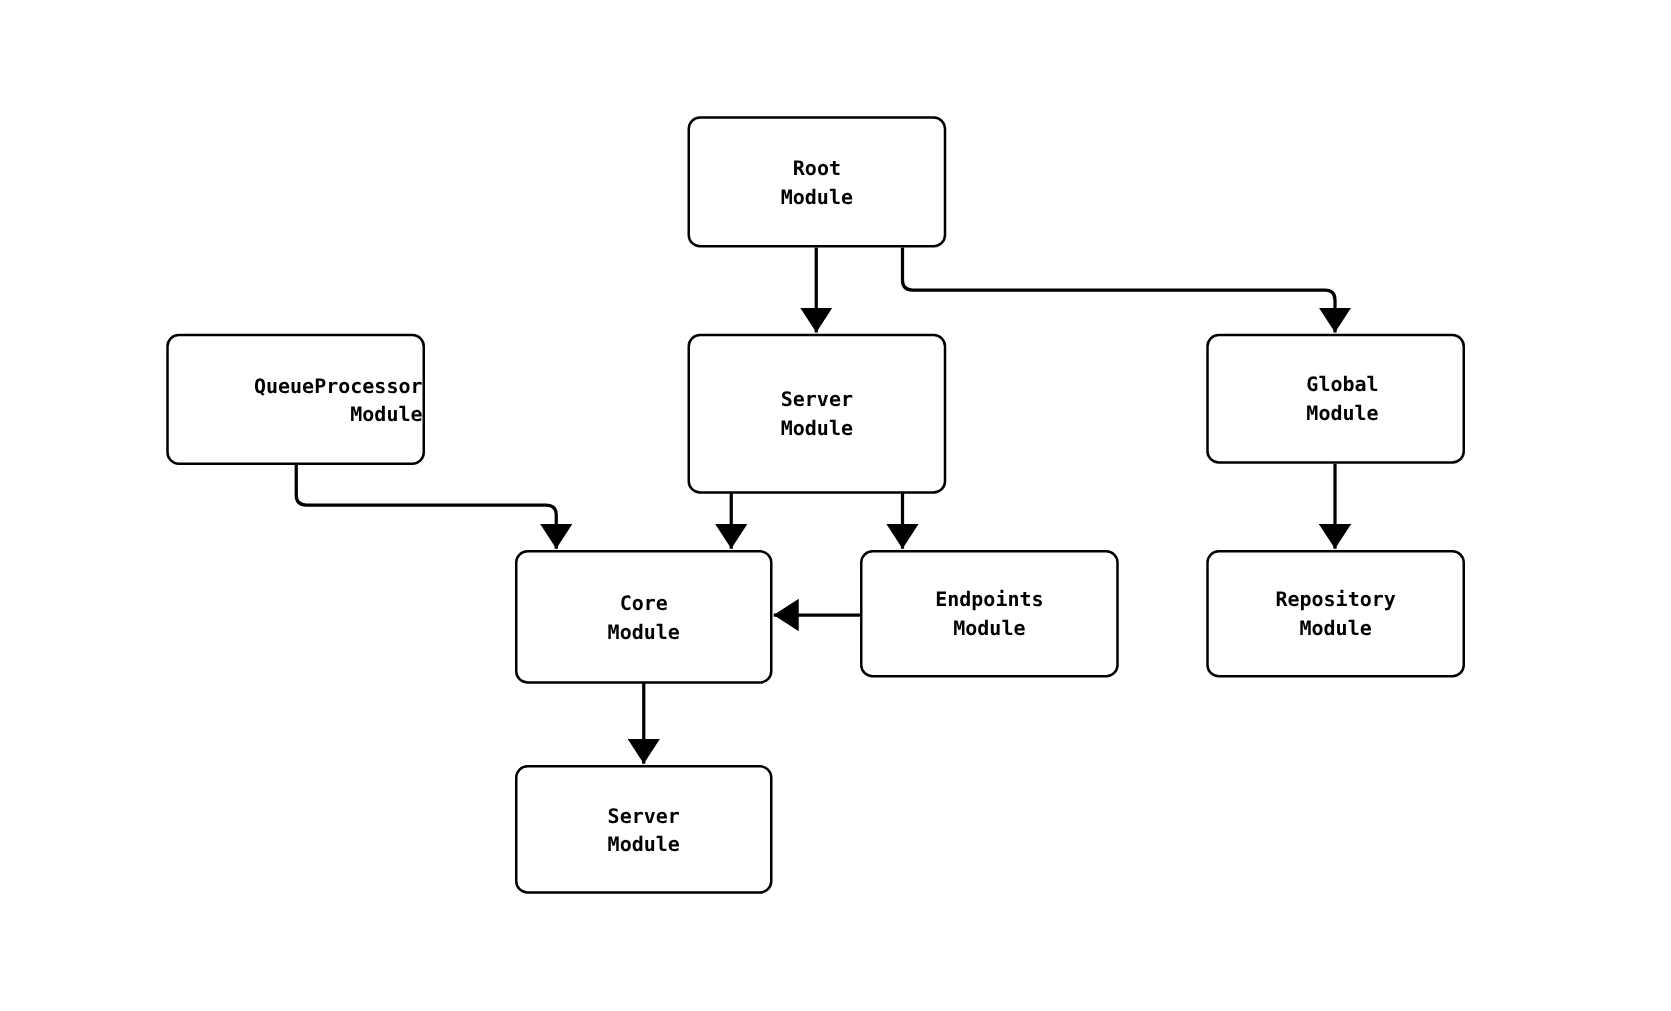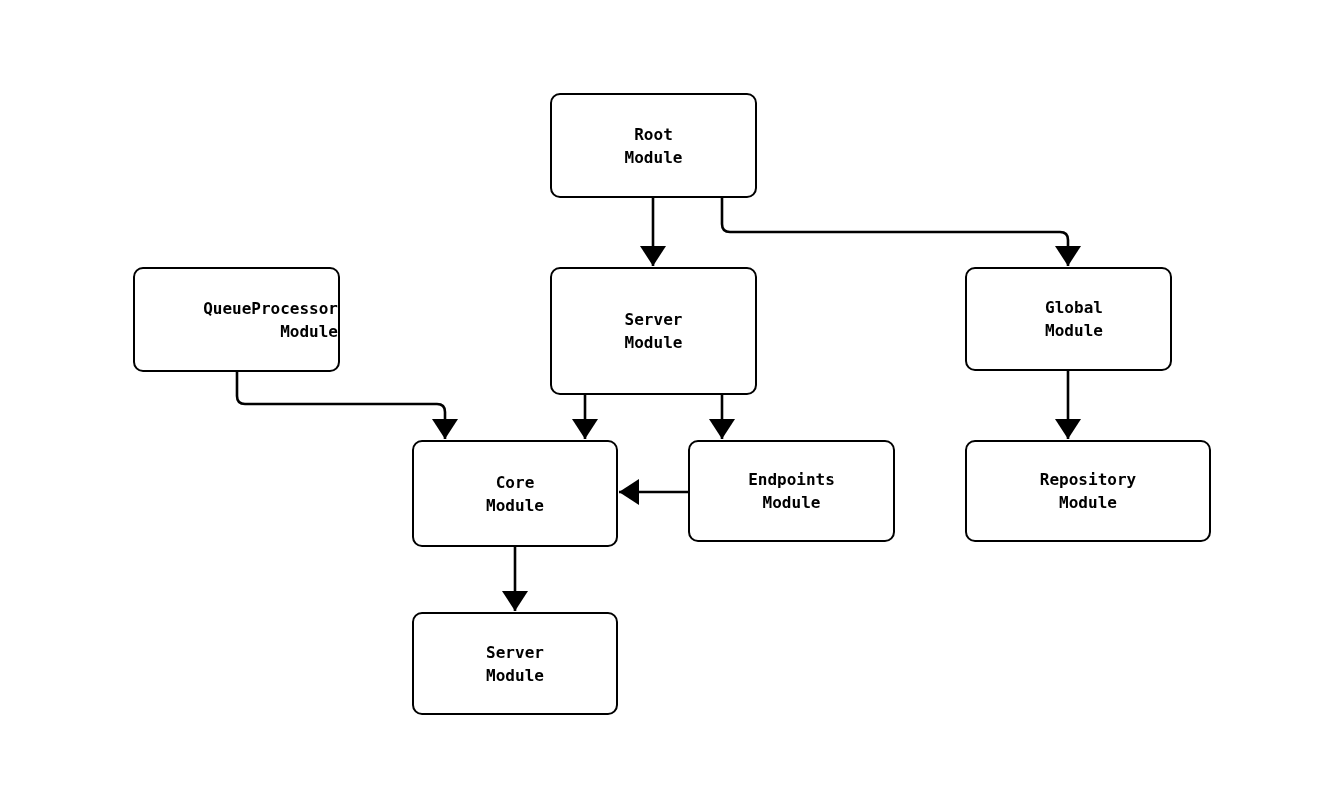--- a/index.html
+++ b/index.html
@@ -44,21 +44,21 @@
     line-height: 23px;
     color: #000000;
   }
   .node span { display: block; }
   .node-root          { left: 550px; top:  93px; width: 207px; height: 105px; }
   .node-queueprocessor{ left: 133px; top: 267px; width: 207px; height: 105px; align-items: flex-end; }
   .node-server        { left: 550px; top: 267px; width: 207px; height: 128px; }
   .node-global        { left: 965px; top: 267px; width: 207px; height: 104px; padding-left: 11px; }
   .node-core          { left: 412px; top: 440px; width: 206px; height: 107px; }
   .node-endpoints     { left: 688px; top: 440px; width: 207px; height: 102px; }
-  .node-repository    { left: 965px; top: 440px; width: 246px; height: 102px; }
+  .node-repository    { left: 965px; top: 440px; width: 207px; height: 102px; }
   .node-queue         { left: 412px; top: 612px; width: 206px; height: 103px; }
 </style>
 </head>
 <body>
 
 <div class="canvas">
 
   <svg class="edges-layer" viewBox="0 0 1337 809" xmlns="http://www.w3.org/2000/svg">
     <defs>
       <marker id="arrowhead" viewBox="0 0 10 13" refX="10" refY="6.5" markerWidth="20" markerHeight="26" markerUnits="userSpaceOnUse" orient="auto">

